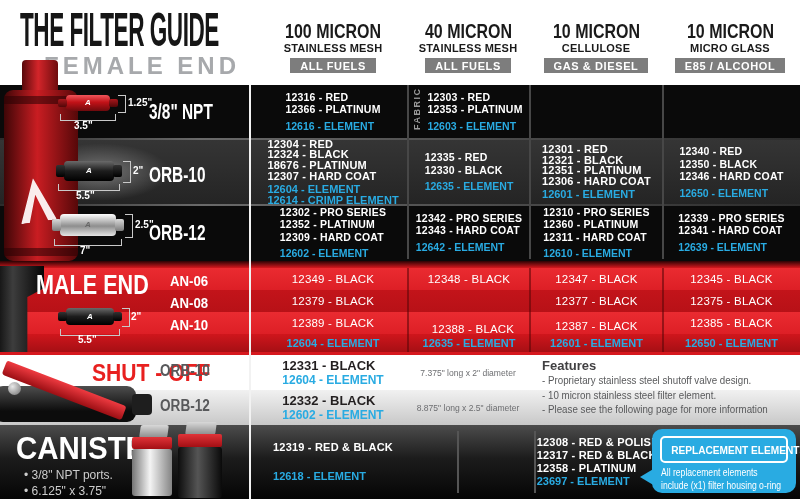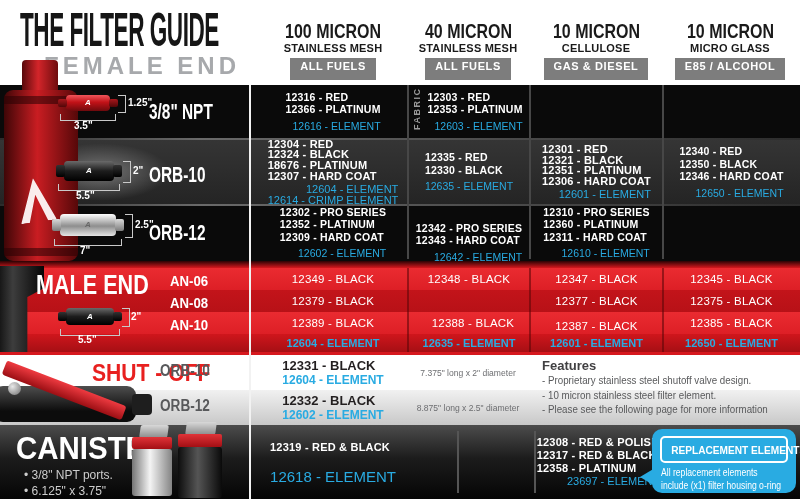--- a/index.html
+++ b/index.html
@@ -10,21 +10,21 @@
   
   .header{left:0;top:0;width:800px;height:85px;background:#ffffff;}
   .title{left:20px;top:2px;font-size:48px;font-weight:bold;color:#161616;letter-spacing:-1px;
          white-space:nowrap;transform:scaleX(.47);transform-origin:0 0;}
   .subtitle{left:44px;top:52px;font-size:24px;font-weight:bold;color:#a7a9ac;letter-spacing:4px;white-space:nowrap;}
   .colhead{top:0;height:85px;text-align:center;}
   .micron{display:inline-block;font-size:20px;font-weight:bold;color:#1a1a1a;margin-top:20px;
           white-space:nowrap;transform:scaleX(.8);}
   .ctype{font-size:11px;font-weight:bold;color:#1a1a1a;margin-top:-1px;letter-spacing:.2px;}
   .badge{display:inline-block;background:#7d7d7d;color:#fff;font-size:11px;font-weight:bold;
-         padding:2px 10px 8px;margin-top:4px;letter-spacing:.6px;white-space:nowrap;}
+         padding:2px 10px 1px;margin-top:4px;letter-spacing:.6px;white-space:nowrap;}
 
   
   .sec-female{left:0;top:85px;width:800px;height:176px;background:#0a0a0a;}
   .frow2{left:0;top:139px;width:800px;height:66px;background:linear-gradient(180deg,#353535,#242424);}
   .glow{left:30px;top:143px;width:140px;height:58px;
         background:radial-gradient(ellipse at center,rgba(255,255,255,.35),rgba(255,255,255,0) 70%);}
   .hsep{left:0;width:800px;height:2px;background:linear-gradient(90deg,#2c2c2c,#6a6a6a 25%,#2c2c2c);}
   .vsep{width:2px;background:#474747;}
   .wline{left:249px;top:85px;width:2px;height:414px;background:#f2f2f2;z-index:6;}
 
@@ -48,21 +48,21 @@
   .caps.chrome .mark{color:#666;}
 
   .dimv{border-top:1px solid #c9c9c9;border-bottom:1px solid #c9c9c9;border-right:1px solid #c9c9c9;width:7px;}
   .dimh{border-left:1px solid #c9c9c9;border-right:1px solid #c9c9c9;border-bottom:1px solid #c9c9c9;height:6px;}
   .dlbl{color:#fff;font-weight:bold;font-size:10px;white-space:nowrap;}
 
   
   .cell{position:absolute;display:flex;align-items:center;justify-content:center;}
   .cinner{text-align:left;}
   .part{font-size:10.5px;font-weight:bold;color:#fff;line-height:12.5px;letter-spacing:.2px;white-space:nowrap;}
-  .elem{font-size:10.5px;font-weight:normal;color:#29abe2;line-height:12.5px;white-space:nowrap;text-align:right;}
+  .elem{font-size:10.5px;font-weight:bold;color:#29abe2;line-height:12.5px;white-space:nowrap;}
   .egap{height:4px;}
   .tight .part,.tight .elem{font-size:11px;line-height:10.6px;}
   .tight .egap{height:3px;}
 
   
   .sec-male{left:0;top:261px;width:800px;height:91px;background:#d6181e;}
   .m-top{left:0;top:0;width:800px;height:7px;background:linear-gradient(180deg,#2b0304,#d6181e);}
   .m-s1{left:0;top:7px;width:800px;height:22px;background:linear-gradient(180deg,#ea2b31,#dd1f26);}
   .m-s2{left:0;top:29px;width:800px;height:22px;background:linear-gradient(180deg,#c3141a,#b81117);}
   .m-s3{left:0;top:51px;width:800px;height:22px;background:linear-gradient(180deg,#ea2b31,#dd1f26);}
@@ -268,35 +268,43 @@
 
   <div class="cell" style="left:258px;top:206px;width:150px;height:53px;">
     <div class="cinner">
       <div class="part">12302 - PRO SERIES</div>
       <div class="part">12352 - PLATINUM</div>
       <div class="part">12309 - HARD COAT</div>
       <div class="egap"></div>
       <div class="elem">12602 - ELEMENT</div>
     </div>
   </div>
-  <div class="cell" style="left:408px;top:206px;width:122px;height:53px;margin-top:10px;">
+  <div class="cell" style="left:408px;top:206px;width:122px;height:53px;">
     <div class="cinner">
       <div class="part">12342 - PRO SERIES</div>
       <div class="part">12343 - HARD COAT</div>
       <div class="egap"></div>
       <div class="elem">12642 - ELEMENT</div>
     </div>
   </div>
   <div class="cell" style="left:530px;top:206px;width:133px;height:53px;">
     <div class="cinner">
       <div class="part">12310 - PRO SERIES</div>
       <div class="part">12360 - PLATINUM</div>
       <div class="part">12311 - HARD COAT</div>
       <div class="egap"></div>
       <div class="elem">12610 - ELEMENT</div>
+    </div>
+  </div>
+  <div class="cell" style="left:663px;top:206px;width:137px;height:53px;">
+    <div class="cinner">
+      <div class="part">12339 - PRO SERIES</div>
+      <div class="part">12341 - HARD COAT</div>
+      <div class="egap"></div>
+      <div class="elem">12639 - ELEMENT</div>
     </div>
   </div>
 
   <div class="abs sec-male">
     <div class="abs m-top"></div>
     <div class="abs m-s1"></div>
     <div class="abs m-s2"></div>
     <div class="abs m-s3"></div>
     <div class="abs m-s4"></div>
     <div class="abs mvsep" style="left:407px;top:7px;height:84px;"></div>
@@ -336,21 +344,21 @@
     <div class="cell" style="left:530px;top:31px;width:133px;height:18px;">
         <span class="mpart">12377 - BLACK</span>
       </div>
     <div class="cell" style="left:663px;top:31px;width:137px;height:18px;">
         <span class="mpart">12375 - BLACK</span>
       </div>
 
     <div class="cell" style="left:258px;top:53px;width:150px;height:18px;">
         <span class="mpart">12389 - BLACK</span>
       </div>
-    <div class="cell" style="left:408px;top:53px;width:130px;height:18px;">
+    <div class="cell" style="left:408px;top:59px;width:130px;height:18px;">
         <span class="mpart">12388 - BLACK</span>
       </div>
     <div class="cell" style="left:530px;top:53px;width:133px;height:18px;align-items:flex-end;">
         <span class="mpart">12387 - BLACK</span>
       </div>
     <div class="cell" style="left:663px;top:53px;width:137px;height:18px;">
         <span class="mpart">12385 - BLACK</span>
       </div>
 
     <div class="cell" style="left:258px;top:74px;width:150px;height:16px;">
@@ -420,21 +428,21 @@
     <div class="abs can-cap" style="left:132px;top:12px;width:40px;height:12px;"></div>
     <div class="abs can-body-silver" style="left:132px;top:24px;width:40px;height:47px;"></div>
     <div class="abs can-bracket" style="left:186px;top:-3px;width:30px;height:13px;transform:skewX(-8deg);"></div>
     <div class="abs can-cap" style="left:178px;top:9px;width:44px;height:13px;"></div>
     <div class="abs can-body-black" style="left:178px;top:22px;width:44px;height:51px;"></div>
 
     <div class="cell" style="left:258px;top:6px;width:150px;height:62px;">
       <div class="cinner">
         <div class="part" style="font-size:11px;line-height:13.5px;">12319 - RED &amp; BLACK</div>
         <div class="egap"></div>
-        <div class="elem" style="font-size:15px;line-height:13.5px;margin-top:12px;">12618 - ELEMENT</div>
+        <div class="elem" style="font-size:11px;line-height:13.5px;margin-top:12px;">12618 - ELEMENT</div>
       </div>
     </div>
     <div class="cell" style="left:536px;top:6px;width:124px;height:62px;">
       <div class="cinner">
         <div class="part" style="font-size:11px;line-height:13px;">12308 - RED &amp; POLISH</div>
         <div class="part" style="font-size:11px;line-height:13px;">12317 - RED &amp; BLACK</div>
         <div class="part" style="font-size:11px;line-height:13px;">12358 - PLATINUM</div>
         <div class="elem" style="font-size:11px;line-height:13px;">23697 - ELEMENT</div>
       </div>
     </div>

